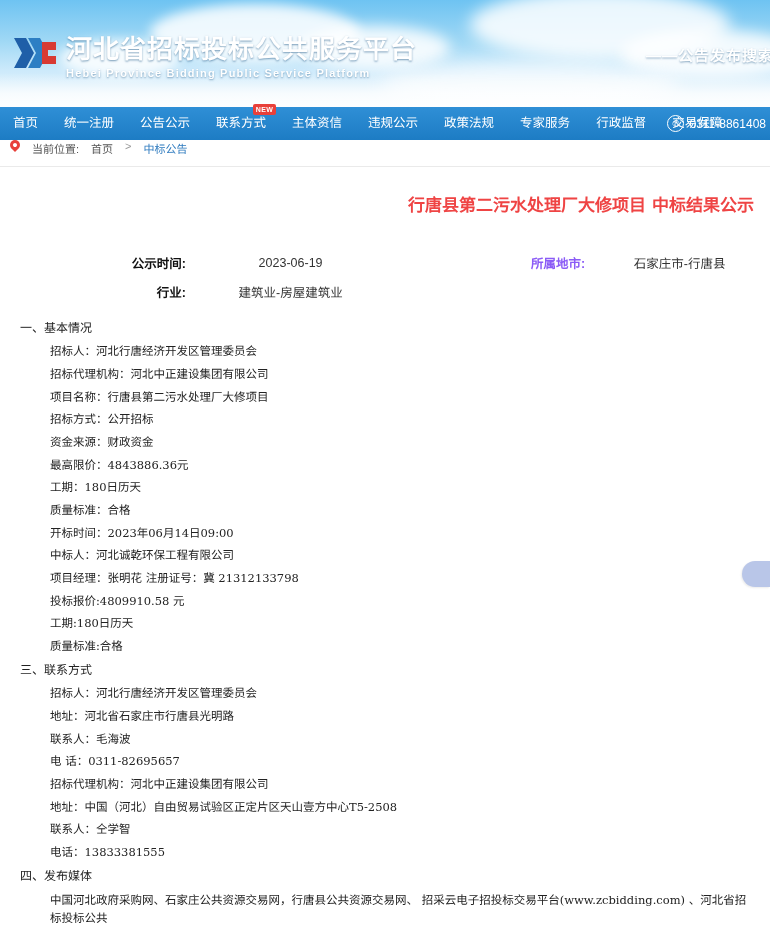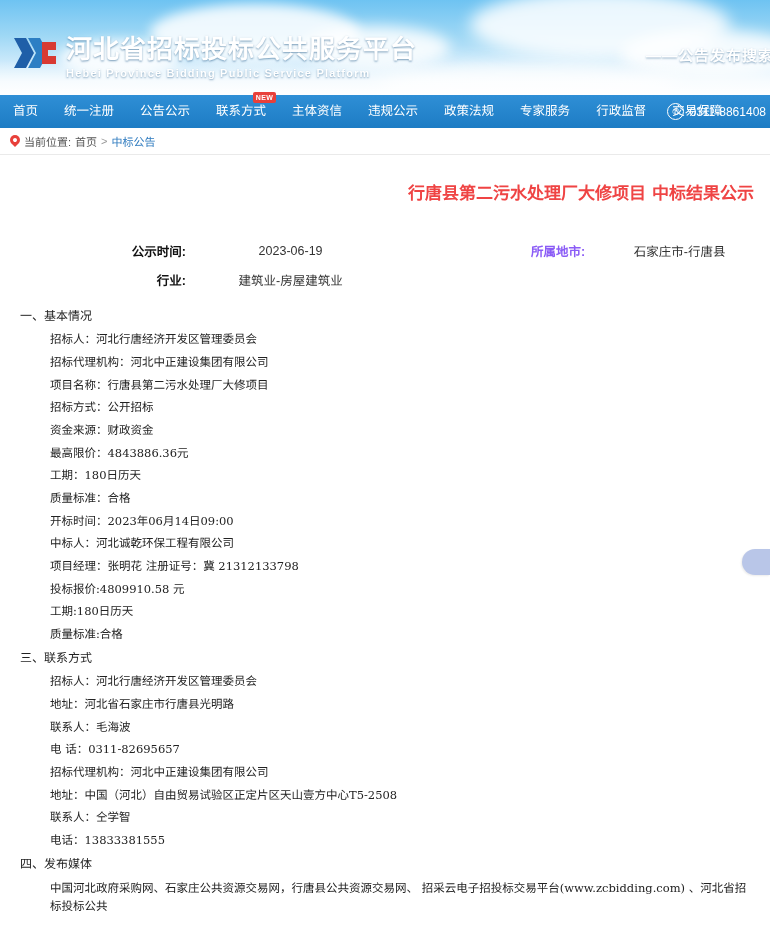--- a/index.html
+++ b/index.html
@@ -9,21 +9,21 @@
     font-family:"Liberation Sans","DejaVu Sans",sans-serif;
     font-size:12px;
     color:#222;
     -webkit-font-smoothing:antialiased;
   }
   .page{position:relative;width:770px;min-height:930px;overflow:hidden;}
 
   
   .banner{
     position:relative;
-    height:95px;
+    height:107px;
     background:linear-gradient(180deg,#6ec3f2 0%,#9fd8f5 38%,#cdeafb 66%,#eaf6fd 100%);
     overflow:hidden;
     text-decoration:underline;
   }
   .cloud{position:absolute;background:rgba(255,255,255,.85);border-radius:50%;}
   .c1{width:210px;height:58px;left:150px;top:4px;filter:blur(6px);}
   .c2{width:150px;height:44px;left:300px;top:26px;filter:blur(7px);}
   .c3{width:260px;height:70px;left:470px;top:-10px;filter:blur(8px);}
   .c4{width:180px;height:48px;left:620px;top:30px;filter:blur(7px);}
   .c5{width:120px;height:36px;left:60px;top:40px;filter:blur(6px);}
@@ -84,21 +84,21 @@
     position:absolute;right:4px;top:0;height:33px;display:flex;align-items:center;gap:5px;
     font-size:12px;color:#fff;white-space:nowrap;
   }
   .phone-ico{
     width:15px;height:15px;border:1px solid #fff;border-radius:50%;
     display:inline-flex;align-items:center;justify-content:center;font-size:9px;
   }
 
   
   .crumb-bar{
-    height:26px;display:flex;align-items:center;gap:4px;
+    height:26px;display:flex;align-items:flex-start;gap:12px;
     padding:0 10px;font-size:11px;color:#555;
     border-bottom:1px solid #eaeaea;
     background:#fff;
   }
   .pin{
     width:10px;height:13px;position:relative;display:inline-block;
   }
   .pin i{
     position:absolute;left:0;top:0;width:10px;height:10px;border-radius:50% 50% 50% 0;
     transform:rotate(-45deg);background:#e8403a;

